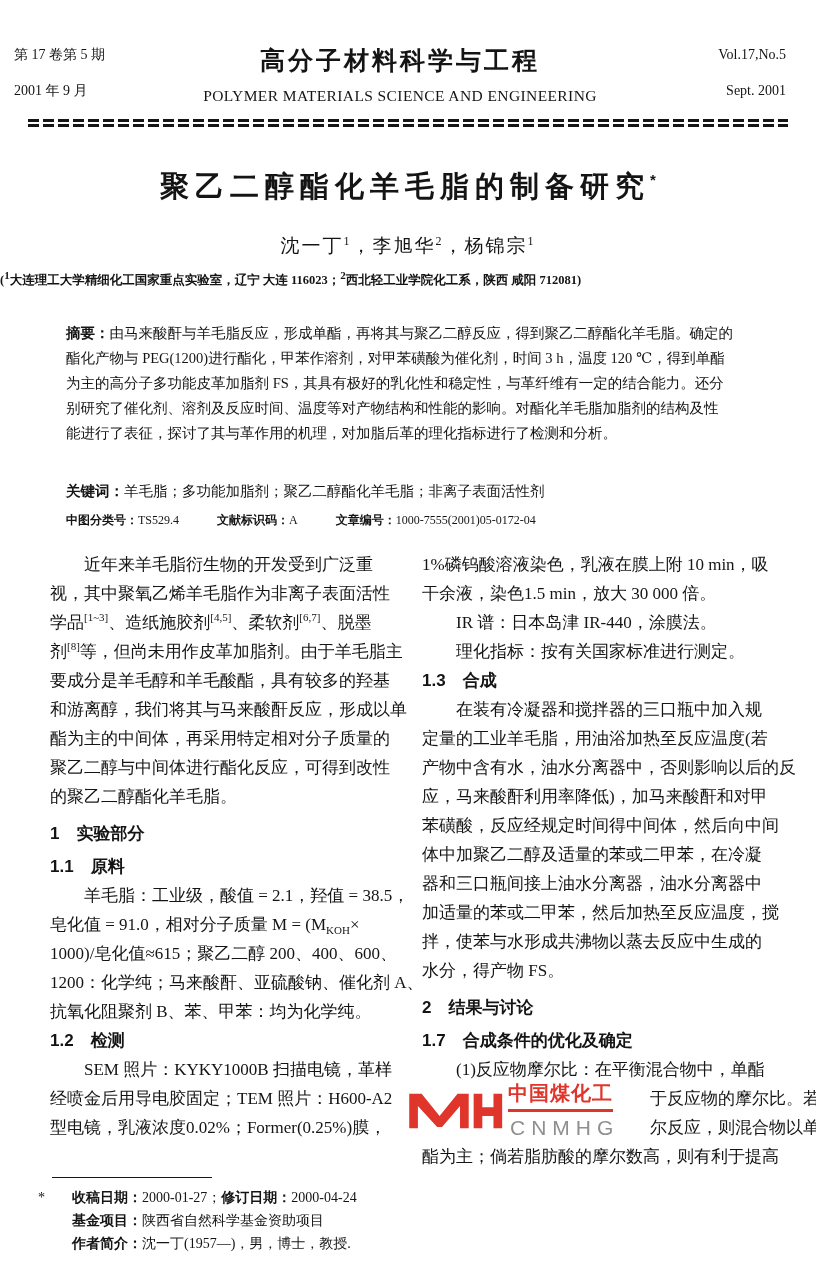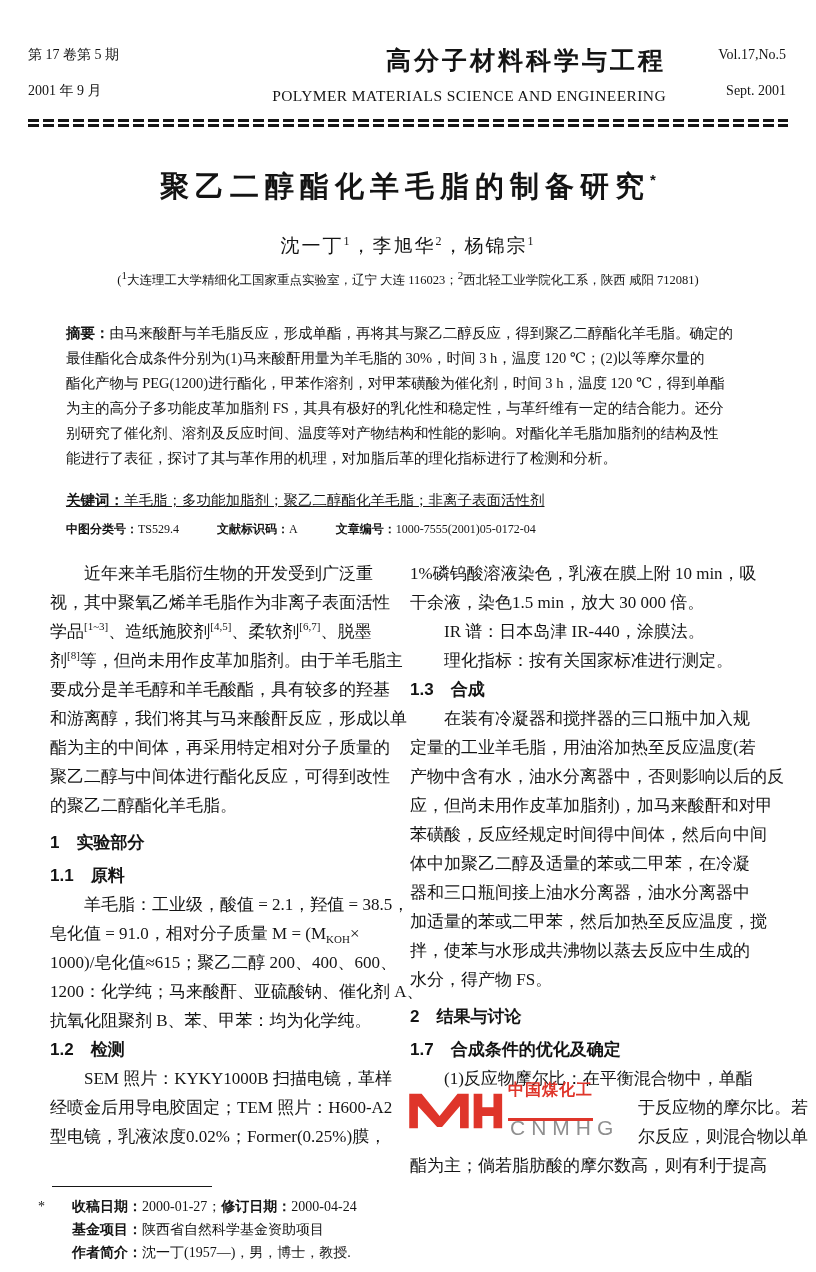--- a/index.html
+++ b/index.html
@@ -3,49 +3,49 @@
 <meta charset="utf-8">
 <style>
   html,body{margin:0;padding:0;background:#888;}
   .page{
     position:relative; width:816px; height:1272px; margin:0 auto;
     background:#fff; color:#141414; overflow:hidden;
     font-family:"Liberation Serif","DejaVu Serif",serif;
   }
   
   .jheader{display:flex; justify-content:space-between; align-items:flex-start;
-           padding:44px 30px 0 28px;}
+           padding:44px 30px 0 14px;}
   .jh-side{font-size:14px; line-height:1; width:120px;}
   .jh-side .l1{margin-top:4px;}
   .jh-side .l2{margin-top:22px;}
   .jh-right{text-align:right;}
-  .jh-center{text-align:right; flex:1;}
+  .jh-center{text-align:center; flex:1;}
   .jh-title-cn{font-family:"Liberation Sans","DejaVu Sans",sans-serif;
                font-weight:bold; font-size:25px; letter-spacing:3px;}
   .jh-title-en{font-size:15.5px; margin-top:10px; letter-spacing:.4px; white-space:nowrap;}
   .rule-wrap{margin:14px 28px 0 28px;}
   .dash-bar{height:3px; background-image:repeating-linear-gradient(90deg,#151515 0 11px,transparent 11px 15px);}
   .dash-bar + .dash-bar{margin-top:2px;}
   
   .art-title{margin-top:40px; text-align:center;
              font-family:"Liberation Sans","DejaVu Sans",sans-serif;
              font-weight:bold; font-size:29px; letter-spacing:6px;}
   .art-title sup{font-size:15px; letter-spacing:0;}
   .authors{margin-top:26px; text-align:center; font-size:19px; letter-spacing:2px;}
   .authors sup{font-size:12px;}
-  .affil{margin-top:13px; text-align:center; font-size:12.5px; white-space:nowrap;}
+  .affil{margin-top:13px; font-size:12.5px; white-space:nowrap;font-weight:bold;}
   
   .abstract{margin:32px 66px 0 66px; font-size:14.5px; line-height:25px;}
   .abstract .ln, .abstract .first{white-space:nowrap;}
   .b-hei{font-family:"Liberation Sans","DejaVu Sans",sans-serif; font-weight:bold;}
-  .kw{margin:20px 66px 0 66px; font-size:14.5px; white-space:nowrap;text-decoration:underline;}
+  .kw{margin:36px 66px 0 66px; font-size:14.5px; white-space:nowrap;}
   .meta{margin:11px 66px 0 66px; font-size:12px; white-space:nowrap;}
   .meta .gap{display:inline-block; width:38px;}
   
-  .columns{display:flex; margin-top:21px; padding:0 18px 0 50px; gap:4px;
+  .columns{display:flex; margin-top:21px; padding:0 18px 0 50px; gap:16px;
            font-size:17px; line-height:29px;}
   .col-l{width:356px;}
   .col-r{width:380px;}
   .ln{white-space:nowrap;}
   sup{font-size:11px; line-height:0;}
   sub{font-size:11px; line-height:0;}
   .h-big{font-family:"Liberation Sans","DejaVu Sans",sans-serif; font-weight:bold;
          margin:8px 0 4px 0; white-space:nowrap;}
   .h-sub{font-family:"Liberation Sans","DejaVu Sans",sans-serif; font-weight:bold;
          white-space:nowrap;}
@@ -53,22 +53,22 @@
   
   .footnote{margin:6px 0 0 52px; font-size:14px; line-height:23px;}
   .fn-rule{width:160px; border-top:1.5px solid #161616; margin-bottom:8px;}
   .fn-row{display:flex;}
   .fn-marker{width:34px; margin-left:-14px; font-size:14px;}
   .fn-lines{white-space:nowrap;}
   
   .wm{position:absolute; left:408px; top:1074px; width:250px; pointer-events:none;}
   .wm-logo{position:absolute; left:0; top:8px;}
   .wm-cn{position:absolute; left:100px; top:6px; font-family:"Liberation Sans","DejaVu Sans",sans-serif;
-         font-size:16px; font-weight:bold; letter-spacing:1px; white-space:nowrap;
-         padding-bottom:17px; border-bottom:3px solid;}
+         font-size:20px; font-weight:bold; letter-spacing:1px; white-space:nowrap;
+         padding-bottom:2px; border-bottom:3px solid;}
   .wm-en{position:absolute; left:102px; top:42px; font-family:"Liberation Sans","DejaVu Sans",sans-serif;
          font-size:21px; letter-spacing:6px; white-space:nowrap;}
 </style>
 </head>
 <body>
 
 <div class="page">
 
   <div class="jheader">
     <div class="jh-side">
@@ -89,21 +89,20 @@
     <div class="dash-bar"></div>
   </div>
 
   <div class="art-title"><span>聚乙二醇酯化羊毛脂的制备研究</span><sup>*</sup></div>
   <div class="authors">沈一丁<sup>1</sup>，李旭华<sup>2</sup>，杨锦宗<sup>1</sup></div>
   <div class="affil">(<sup>1</sup>大连理工大学精细化工国家重点实验室，辽宁 大连 116023；<sup>2</sup>西北轻工业学院化工系，陕西 咸阳 712081)</div>
 
   <div class="abstract">
     <div class="first"><span class="b-hei">摘要：</span><span>由马来酸酐与羊毛脂反应，形成单酯，再将其与聚乙二醇反应，得到聚乙二醇酯化羊毛脂。确定的</span></div>
     <div>
-        <div class="ln">最佳酯化合成条件分别为(1)马来酸酐用量为羊毛脂的 30%，时间 3 h，温度 120 ℃；(2)以等摩尔量的</div>
         <div class="ln">酯化产物与 PEG(1200)进行酯化，甲苯作溶剂，对甲苯磺酸为催化剂，时间 3 h，温度 120 ℃，得到单酯</div>
         <div class="ln">为主的高分子多功能皮革加脂剂 FS，其具有极好的乳化性和稳定性，与革纤维有一定的结合能力。还分</div>
         <div class="ln">别研究了催化剂、溶剂及反应时间、温度等对产物结构和性能的影响。对酯化羊毛脂加脂剂的结构及性</div>
         <div class="ln">能进行了表征，探讨了其与革作用的机理，对加脂后革的理化指标进行了检测和分析。</div>
       </div>
   </div>
 
   <div class="kw"><span class="b-hei">关键词：</span><span>羊毛脂；多功能加脂剂；聚乙二醇酯化羊毛脂；非离子表面活性剂</span></div>
   <div class="meta"><span class="b-hei">中图分类号：</span><span>TS529.4</span><span class="gap"></span><span class="b-hei">文献标识码：</span><span>A</span><span class="gap"></span><span class="b-hei">文章编号：</span><span>1000-7555(2001)05-0172-04</span></div>
 
@@ -143,21 +142,21 @@
         </div>
       <div>
           <div class="ln">　　IR 谱：日本岛津 IR-440，涂膜法。</div>
           <div class="ln">　　理化指标：按有关国家标准进行测定。</div>
         </div>
       <div class="h-sub">1.3　合成</div>
       <div>
           <div class="ln">　　在装有冷凝器和搅拌器的三口瓶中加入规</div>
           <div class="ln">定量的工业羊毛脂，用油浴加热至反应温度(若</div>
           <div class="ln">产物中含有水，油水分离器中，否则影响以后的反</div>
-          <div class="ln">应，但尚未用作皮革加脂剂)，加马来酸酐和对甲</div>
+          <div class="ln">应，马来酸酐利用率降低)，加马来酸酐和对甲</div>
           <div class="ln">苯磺酸，反应经规定时间得中间体，然后向中间</div>
           <div class="ln">体中加聚乙二醇及适量的苯或二甲苯，在冷凝</div>
           <div class="ln">器和三口瓶间接上油水分离器，油水分离器中</div>
           <div class="ln">加适量的苯或二甲苯，然后加热至反应温度，搅</div>
           <div class="ln">拌，使苯与水形成共沸物以蒸去反应中生成的</div>
           <div class="ln">水分，得产物 FS。</div>
         </div>
       <div class="h-big">2　结果与讨论</div>
       <div class="h-sub">1.7　合成条件的优化及确定</div>
       <div class="ln">　　(1)反应物摩尔比：在平衡混合物中，单酯</div>

